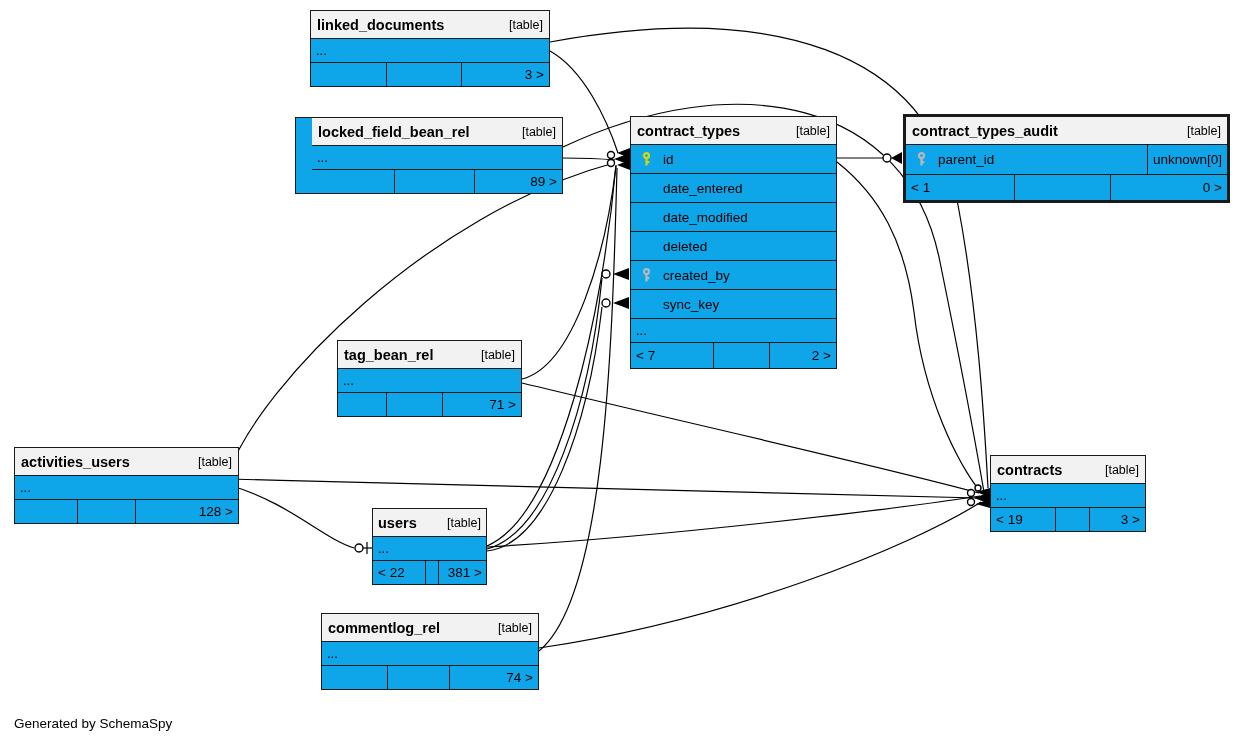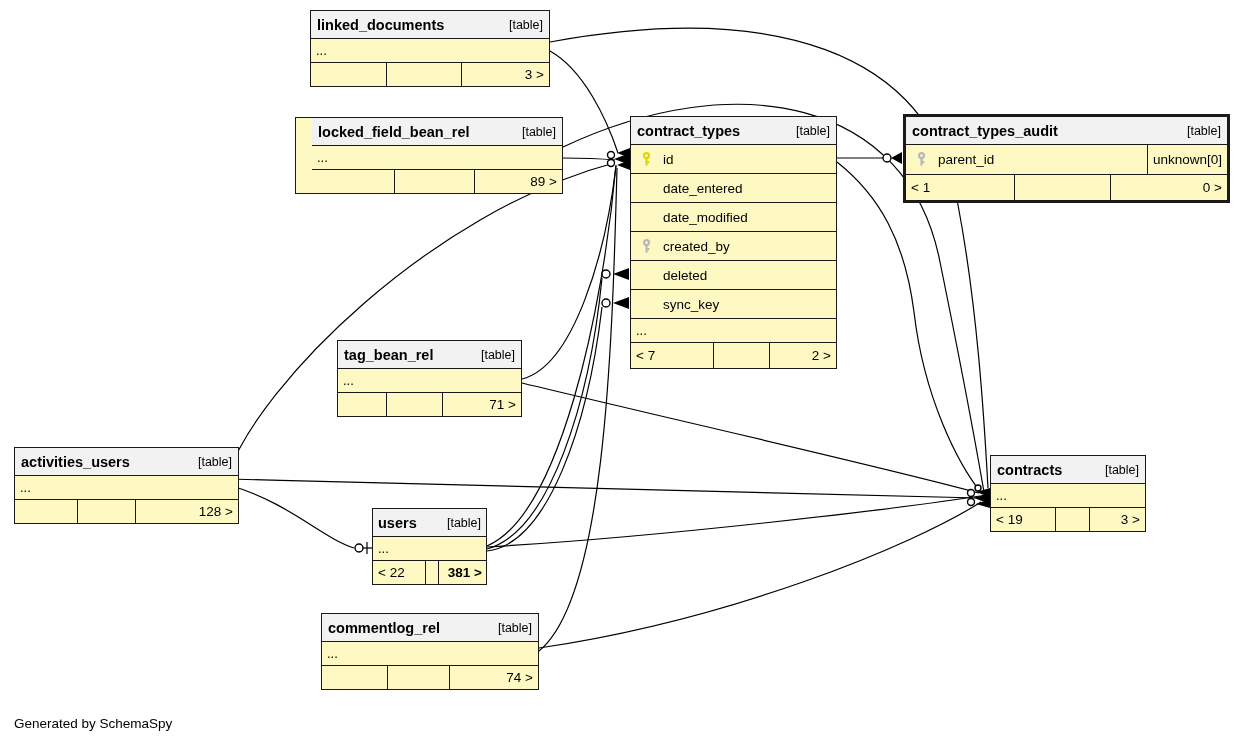--- a/index.html
+++ b/index.html
@@ -2,21 +2,21 @@
 <html><head>
 <meta charset="utf-8">
 <style>
   html,body{margin:0;padding:0;background:#fff;}
   #canvas{
     position:relative;width:1248px;height:745px;background:#ffffff;
     font-family:"Liberation Sans",sans-serif;color:#000;overflow:hidden;
   }
   #edges{position:absolute;left:0;top:0;z-index:0;}
   .tbox{
-    position:absolute;background:#fef9c3;border:1.4px solid #1a1a1a;
+    position:absolute;background:#0ea5e9;border:1.4px solid #1a1a1a;
     box-sizing:border-box;z-index:1;
   }
   .tbox.focal{border-width:3px;}
   .thead{
     background:#f2f2f2;border-bottom:1.4px solid #1a1a1a;
     display:flex;justify-content:space-between;align-items:center;
     padding:0 6px;height:27px;white-space:nowrap;
   }
   .tname{font-weight:bold;font-size:14.5px;}
   .ttag{font-size:12.5px;margin-left:10px;}
@@ -154,33 +154,33 @@
     </div>
     <div class="trow">
       <span class="keyslot"></span>
       <span>date_entered</span>
     </div>
     <div class="trow">
       <span class="keyslot"></span>
       <span>date_modified</span>
     </div>
     <div class="trow">
+      <span class="keyslot"></span>
+      <span>deleted</span>
+    </div>
+    <div class="trow">
       <span class="keyslot">
         <svg width="12" height="15" viewBox="0 0 12 15">
             <g stroke="#b8b8b8" stroke-width="2.2" fill="none">
               <circle cx="5.5" cy="3.6" r="2.5"></circle>
               <path d="M5.5,6.2 L5.5,13.5 M5.5,10.2 L8.3,10.2"></path>
             </g>
           </svg>
       </span>
       <span>created_by</span>
-    </div>
-    <div class="trow">
-      <span class="keyslot"></span>
-      <span>deleted</span>
     </div>
     <div class="trow">
       <span class="keyslot"></span>
       <span>sync_key</span>
     </div>
     <div class="erow">...</div>
     <div class="tfoot" style="grid-template-columns:82px 56px 1fr;height:25px;">
       <span class="fc">&lt; 7</span>
       <span class="fc"></span>
       <span class="fc r">2 &gt;</span>
@@ -239,21 +239,21 @@
 
   <div class="tbox" style="left:372px;top:508px;width:115px;">
     <div class="thead" style="padding:0 5px;">
       <span class="tname">users</span>
       <span class="ttag" style="margin-left:5px;">[table]</span>
     </div>
     <div class="erow">...</div>
     <div class="tfoot" style="grid-template-columns:52px 13px 1fr;">
       <span class="fc">&lt; 22</span>
       <span class="fc" style="padding:0;"></span>
-      <span class="fc r" style="padding:0 4px;font-weight:bold;">381 &gt;</span>
+      <span class="fc r" style="padding:0 4px;">381 &gt;</span>
     </div>
   </div>
 
   <div class="tbox" style="left:321px;top:613px;width:218px;">
     <div class="thead">
       <span class="tname">commentlog_rel</span>
       <span class="ttag">[table]</span>
     </div>
     <div class="erow">...</div>
     <div class="tfoot" style="grid-template-columns:65px 62px 1fr;">

